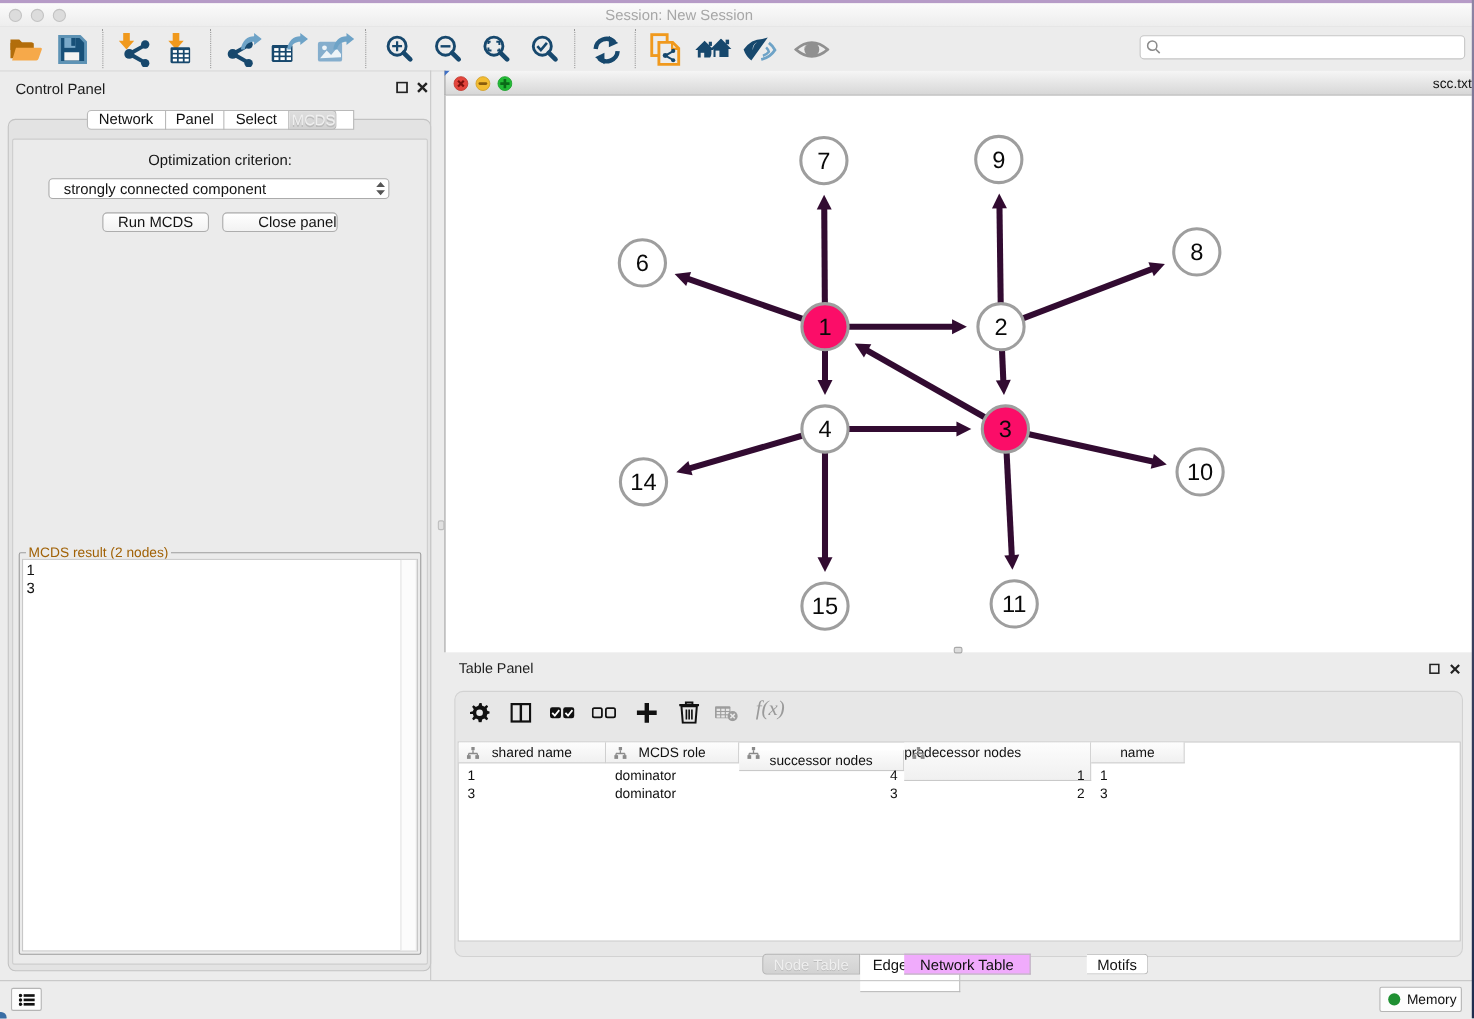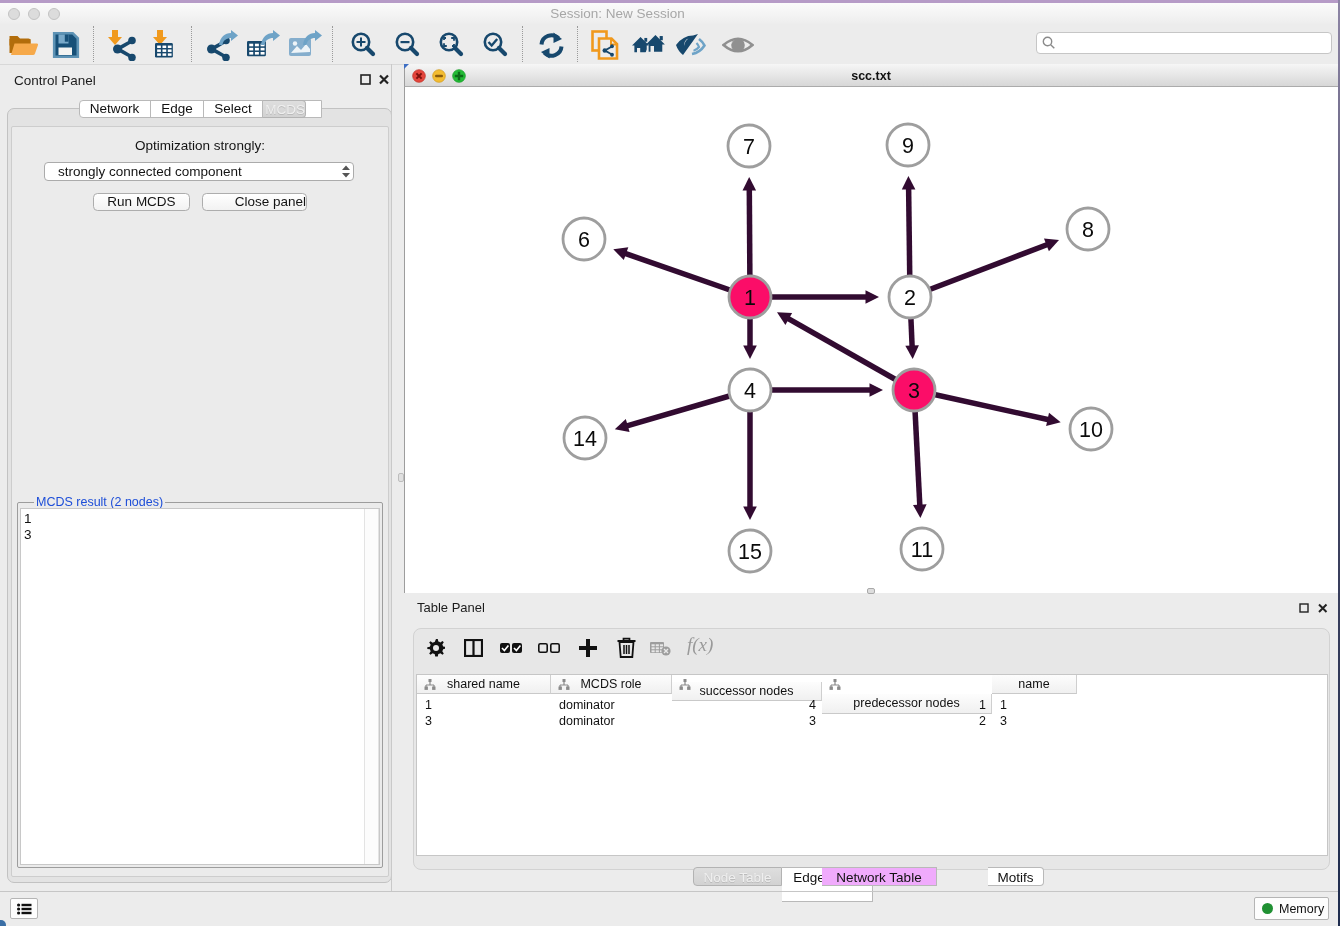--- a/index.html
+++ b/index.html
@@ -154,43 +154,43 @@
   </svg>
 <div class="abs" style="left:14px;top:73px;font-size:13.5px;color:#1c1c1c">Control Panel</div>
 <svg class="abs" style="left:360px;top:74px" width="30" height="11" viewBox="0 0 30 11">
     <rect x="1" y="1" width="9" height="9" fill="none" stroke="#222" stroke-width="1.6"></rect>
     <path d="M20 1.5 l8 8 m0 -8 l-8 8" stroke="#222" stroke-width="2.2"></path>
   </svg>
 <div class="abs" style="left:7px;top:108px;width:385px;height:775px;background:#e3e3e3;border:1px solid #c2c2c2;border-radius:7px;box-sizing:border-box"></div>
 <div class="abs" style="left:11px;top:126px;width:378px;height:751px;background:#ebebeb;border:1px solid #cdcdcd;border-radius:2px;box-sizing:border-box"></div>
 <div class="abs" style="left:79px;top:100px;height:18px;width:243px;background:#fff;border:1px solid #b9b9b9;border-radius:4px 0 0 4px;box-sizing:border-box"></div>
 <div class="abs" style="left:79px;top:100px;width:72px;height:18px;line-height:18px;text-align:center;font-size:13.5px;color:#111;border-right:1px solid #b9b9b9;box-sizing:border-box">Network</div>
-<div class="abs" style="left:151px;top:100px;width:53px;height:18px;line-height:18px;text-align:center;font-size:13.5px;color:#111;border-right:1px solid #b9b9b9;box-sizing:border-box">Edge</div>
+<div class="abs" style="left:151px;top:100px;width:53px;height:18px;line-height:18px;text-align:center;font-size:13.5px;color:#111;border-right:1px solid #b9b9b9;box-sizing:border-box">Panel</div>
 <div class="abs" style="left:204px;top:100px;width:59px;height:18px;line-height:18px;text-align:center;font-size:13.5px;color:#111;border-right:1px solid #b9b9b9;box-sizing:border-box">Select</div>
 <div class="abs" style="left:263px;top:100px;width:43px;height:18px;line-height:18px;text-align:right;font-size:13.5px;background:linear-gradient(#dedede,#d2d2d2);border:1px solid #b3b3b3;border-left:none;border-radius:0 4px 4px 0;box-sizing:border-box;color:#efefef;text-shadow:0 1px 0 #bbb">MCDS</div>
-<div class="abs" style="left:11px;top:138px;width:378px;text-align:center;font-size:13.5px;color:#141414">Optimization strongly:</div>
+<div class="abs" style="left:11px;top:138px;width:378px;text-align:center;font-size:13.5px;color:#141414">Optimization criterion:</div>
 <div class="abs" style="left:44px;top:162px;width:310px;height:19px;background:#fff;border:1px solid #ababab;border-radius:4px;box-sizing:border-box;font-size:13.5px;color:#141414;line-height:17px;padding-left:13px">strongly connected component</div>
 <svg class="abs" style="left:340px;top:165px" width="12" height="13" viewBox="0 0 12 13">
     <path d="M6 0.5 l4 4.5 h-8 z M6 12.5 l4 -4.5 h-8 z" fill="#555"></path>
   </svg>
 <div class="abs" style="left:93px;top:193px;width:97px;height:18px;background:linear-gradient(#fff,#f2f2f2);border:1px solid #adadad;border-radius:4.5px;box-sizing:border-box;text-align:center;font-size:13.5px;color:#141414;line-height:16px">Run MCDS</div>
 <div class="abs" style="left:202px;top:193px;width:105px;height:18px;background:linear-gradient(#fff,#f2f2f2);border:1px solid #adadad;border-radius:4.5px;box-sizing:border-box;text-align:right;font-size:13.5px;color:#141414;line-height:16px">Close panel</div>
 <fieldset class="abs" style="left:17px;top:495px;width:366px;height:373px;margin:0;padding:0;border:1px solid #9d9d9d;border-radius:2px;box-sizing:border-box">
-    <legend style="margin-left:16px;padding:0 2px;font-size:12.5px;color:#1d4ed8">MCDS result (2 nodes)</legend>
+    <legend style="margin-left:6px;padding:0 2px;font-size:12.5px;color:#a16207">MCDS result (2 nodes)</legend>
   </fieldset>
 <div class="abs" style="left:20px;top:508px;width:360px;height:357px;background:#fff;border:1px solid #c8c8c8;box-sizing:border-box"></div>
 <div class="abs" style="left:364px;top:509px;width:15px;height:355px;background:#fcfcfc;border-left:1px solid #e3e3e3;border-right:1px solid #e3e3e3;box-sizing:border-box"></div>
 <div class="abs" style="left:24px;top:511px;font-size:13.5px;color:#111;line-height:16px">1<br>3</div>
 <div class="abs" style="left:391px;top:64px;width:1px;height:827px;background:#c9c9c9"></div>
 <div class="abs" style="left:398px;top:473px;width:6px;height:9px;background:#e0e0e0;border:1px solid #bdbdbd;border-radius:2px;box-sizing:border-box"></div>
 <div class="abs" style="left:404px;top:64px;width:934px;height:23px;background:linear-gradient(#f6f6f6,#d7d7d7);border-left:1px solid #9d9d9d;border-bottom:1px solid #ababab;box-sizing:border-box"></div>
 <svg class="abs" style="left:404px;top:64px" width="5" height="5" viewBox="0 0 5 5">
     <path d="M0 0 h5 L0 5 z" fill="#3e6fc4"></path>
   </svg>
-<div class="abs" style="left:404px;top:69px;width:934px;text-align:center;font-size:12.5px;font-weight:bold;color:#111">scc.txt</div>
+<div class="abs" style="left:404px;top:69px;width:934px;text-align:right;font-size:12.5px;font-weight:normal;color:#111">scc.txt</div>
 <svg class="abs" style="left:412px;top:69px" width="54" height="14" viewBox="0 0 54 14">
     <circle cx="7" cy="7" r="6.3" fill="#e4453c" stroke="#c23b31" stroke-width="0.8"></circle>
     <path d="M4.4 4.4 l5.2 5.2 m0 -5.2 l-5.2 5.2" stroke="#7c100c" stroke-width="2"></path>
     <circle cx="27" cy="7" r="6.3" fill="#f3bc31" stroke="#d3a02a" stroke-width="0.8"></circle>
     <rect x="23" y="5.8" width="8" height="2.4" rx="1.2" fill="#895c0d"></rect>
     <circle cx="47" cy="7" r="6.3" fill="#23bb36" stroke="#1da02e" stroke-width="0.8"></circle>
     <path d="M47 2.8 v8.4 M42.8 7 h8.4" stroke="#0b6b18" stroke-width="2.4"></path>
   </svg>
 <div class="abs" style="left:404px;top:87px;width:934px;height:506px;background:#fff;border-left:1px solid #9d9d9d;box-sizing:border-box"></div>
 <svg style="position:absolute;left:404px;top:87px" width="934" height="506" viewBox="404 87 934 506">
@@ -311,21 +311,21 @@
     <rect x="0.5" y="7.5" width="3.4" height="3.4" fill="#8a8a8a"></rect>
     <rect x="8.1" y="7.5" width="3.4" height="3.4" fill="#8a8a8a"></rect>
   </svg>
 <div class="abs" style="left:672px;top:682px;width:150px;height:19px;background:linear-gradient(#fdfdfd,#f0f0f0);border-right:1px solid #cfcfcf;border-bottom:1px solid #c9c9c9;box-sizing:border-box;text-align:center;font-size:12.5px;color:#111;line-height:19px">successor nodes</div>
 <svg style="position:absolute;left:679px;top:679px" width="12" height="12" viewBox="0 0 12 12">
     <rect x="4.5" y="0" width="3" height="3" fill="#8a8a8a"></rect>
     <path d="M6 3 v3 M2 6 h8 M2 6 v2 M10 6 v2" stroke="#8a8a8a" stroke-width="1.2" fill="none"></path>
     <rect x="0.5" y="7.5" width="3.4" height="3.4" fill="#8a8a8a"></rect>
     <rect x="8.1" y="7.5" width="3.4" height="3.4" fill="#8a8a8a"></rect>
   </svg>
-<div class="abs" style="left:822px;top:694px;width:170px;height:20px;background:linear-gradient(#fdfdfd,#f0f0f0);border-right:1px solid #cfcfcf;border-bottom:1px solid #c9c9c9;box-sizing:border-box;text-align:center;font-size:12.5px;color:#111;line-height:19px">predecessor nodes</div>
+<div class="abs" style="left:822px;top:675px;width:170px;height:35px;background:linear-gradient(#fdfdfd,#f0f0f0);border-right:1px solid #cfcfcf;border-bottom:1px solid #c9c9c9;box-sizing:border-box;text-align:left;font-size:12.5px;color:#111;line-height:19px">predecessor nodes</div>
 <svg style="position:absolute;left:829px;top:679px" width="12" height="12" viewBox="0 0 12 12">
     <rect x="4.5" y="0" width="3" height="3" fill="#8a8a8a"></rect>
     <path d="M6 3 v3 M2 6 h8 M2 6 v2 M10 6 v2" stroke="#8a8a8a" stroke-width="1.2" fill="none"></path>
     <rect x="0.5" y="7.5" width="3.4" height="3.4" fill="#8a8a8a"></rect>
     <rect x="8.1" y="7.5" width="3.4" height="3.4" fill="#8a8a8a"></rect>
   </svg>
 <div class="abs" style="left:992px;top:675px;width:85px;height:19px;background:linear-gradient(#fdfdfd,#f0f0f0);border-right:1px solid #cfcfcf;border-bottom:1px solid #c9c9c9;box-sizing:border-box;text-align:center;font-size:12.5px;color:#111;line-height:19px">name</div>
 <div class="abs" style="left:425px;top:698px;font-size:12.5px;color:#111">1</div>
 <div class="abs" style="left:559px;top:698px;font-size:12.5px;color:#111">dominator</div>
 <div class="abs" style="left:740px;top:698px;width:76px;text-align:right;font-size:12.5px;color:#111">4</div>

